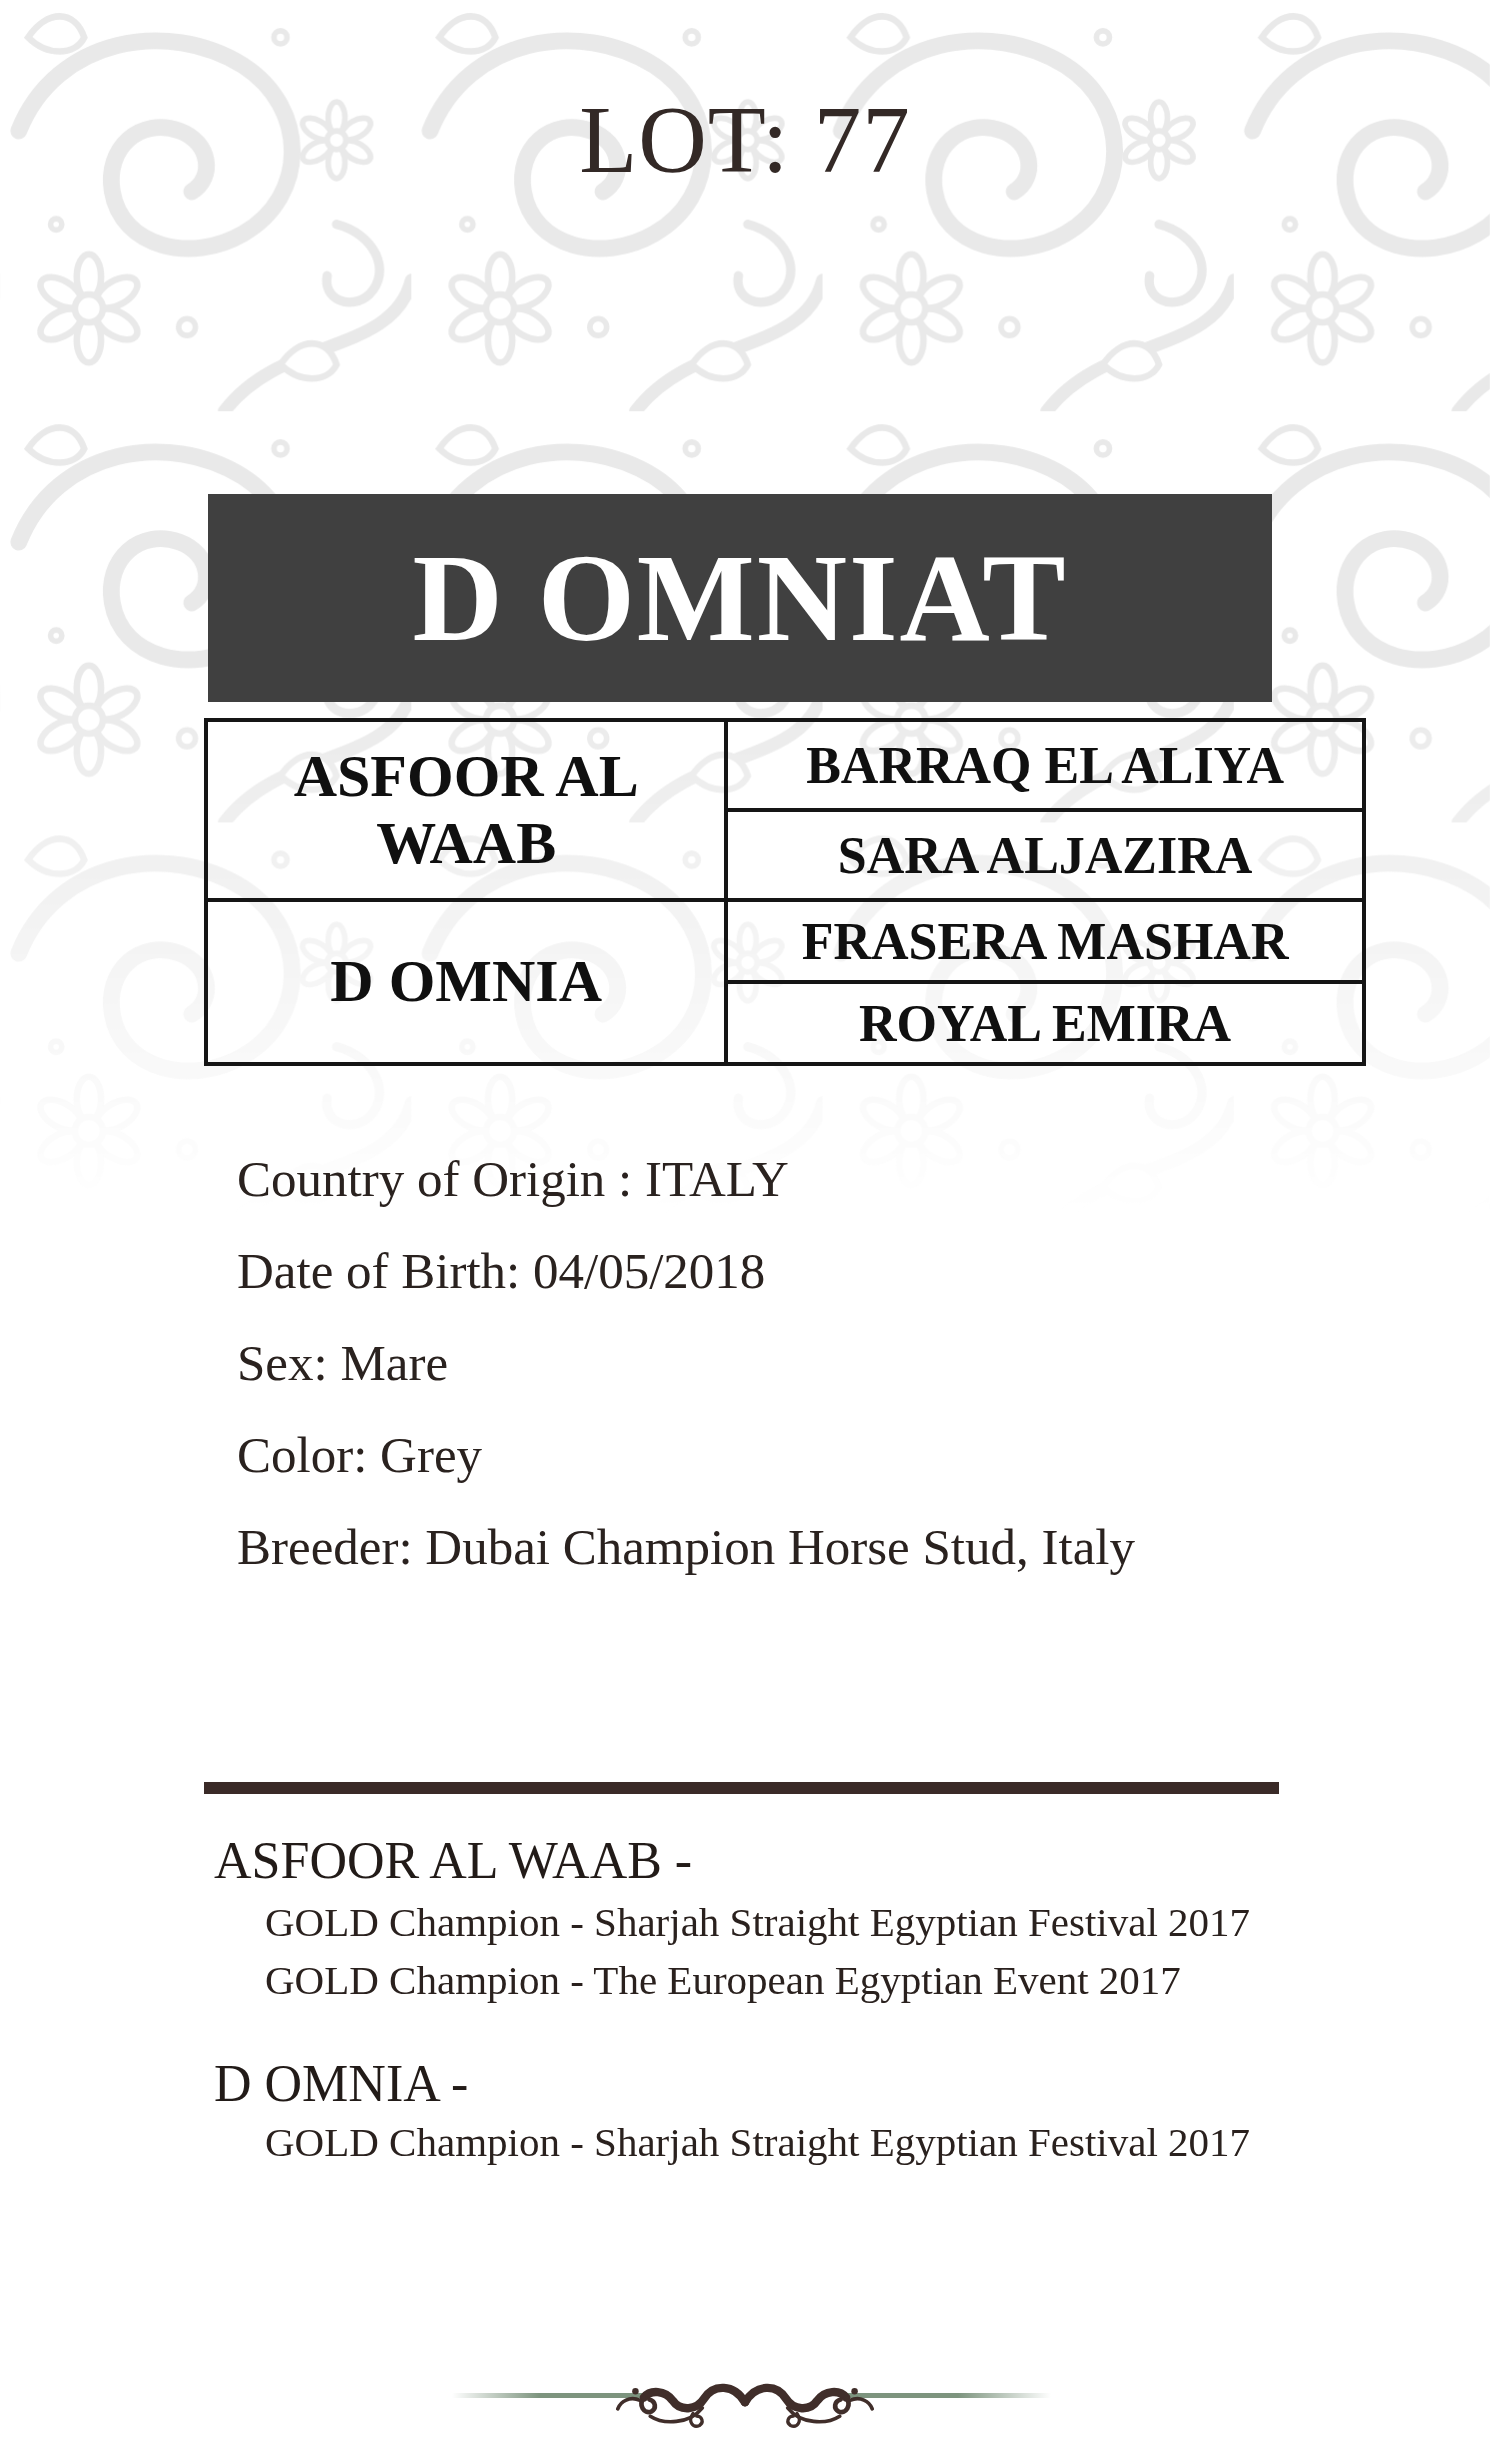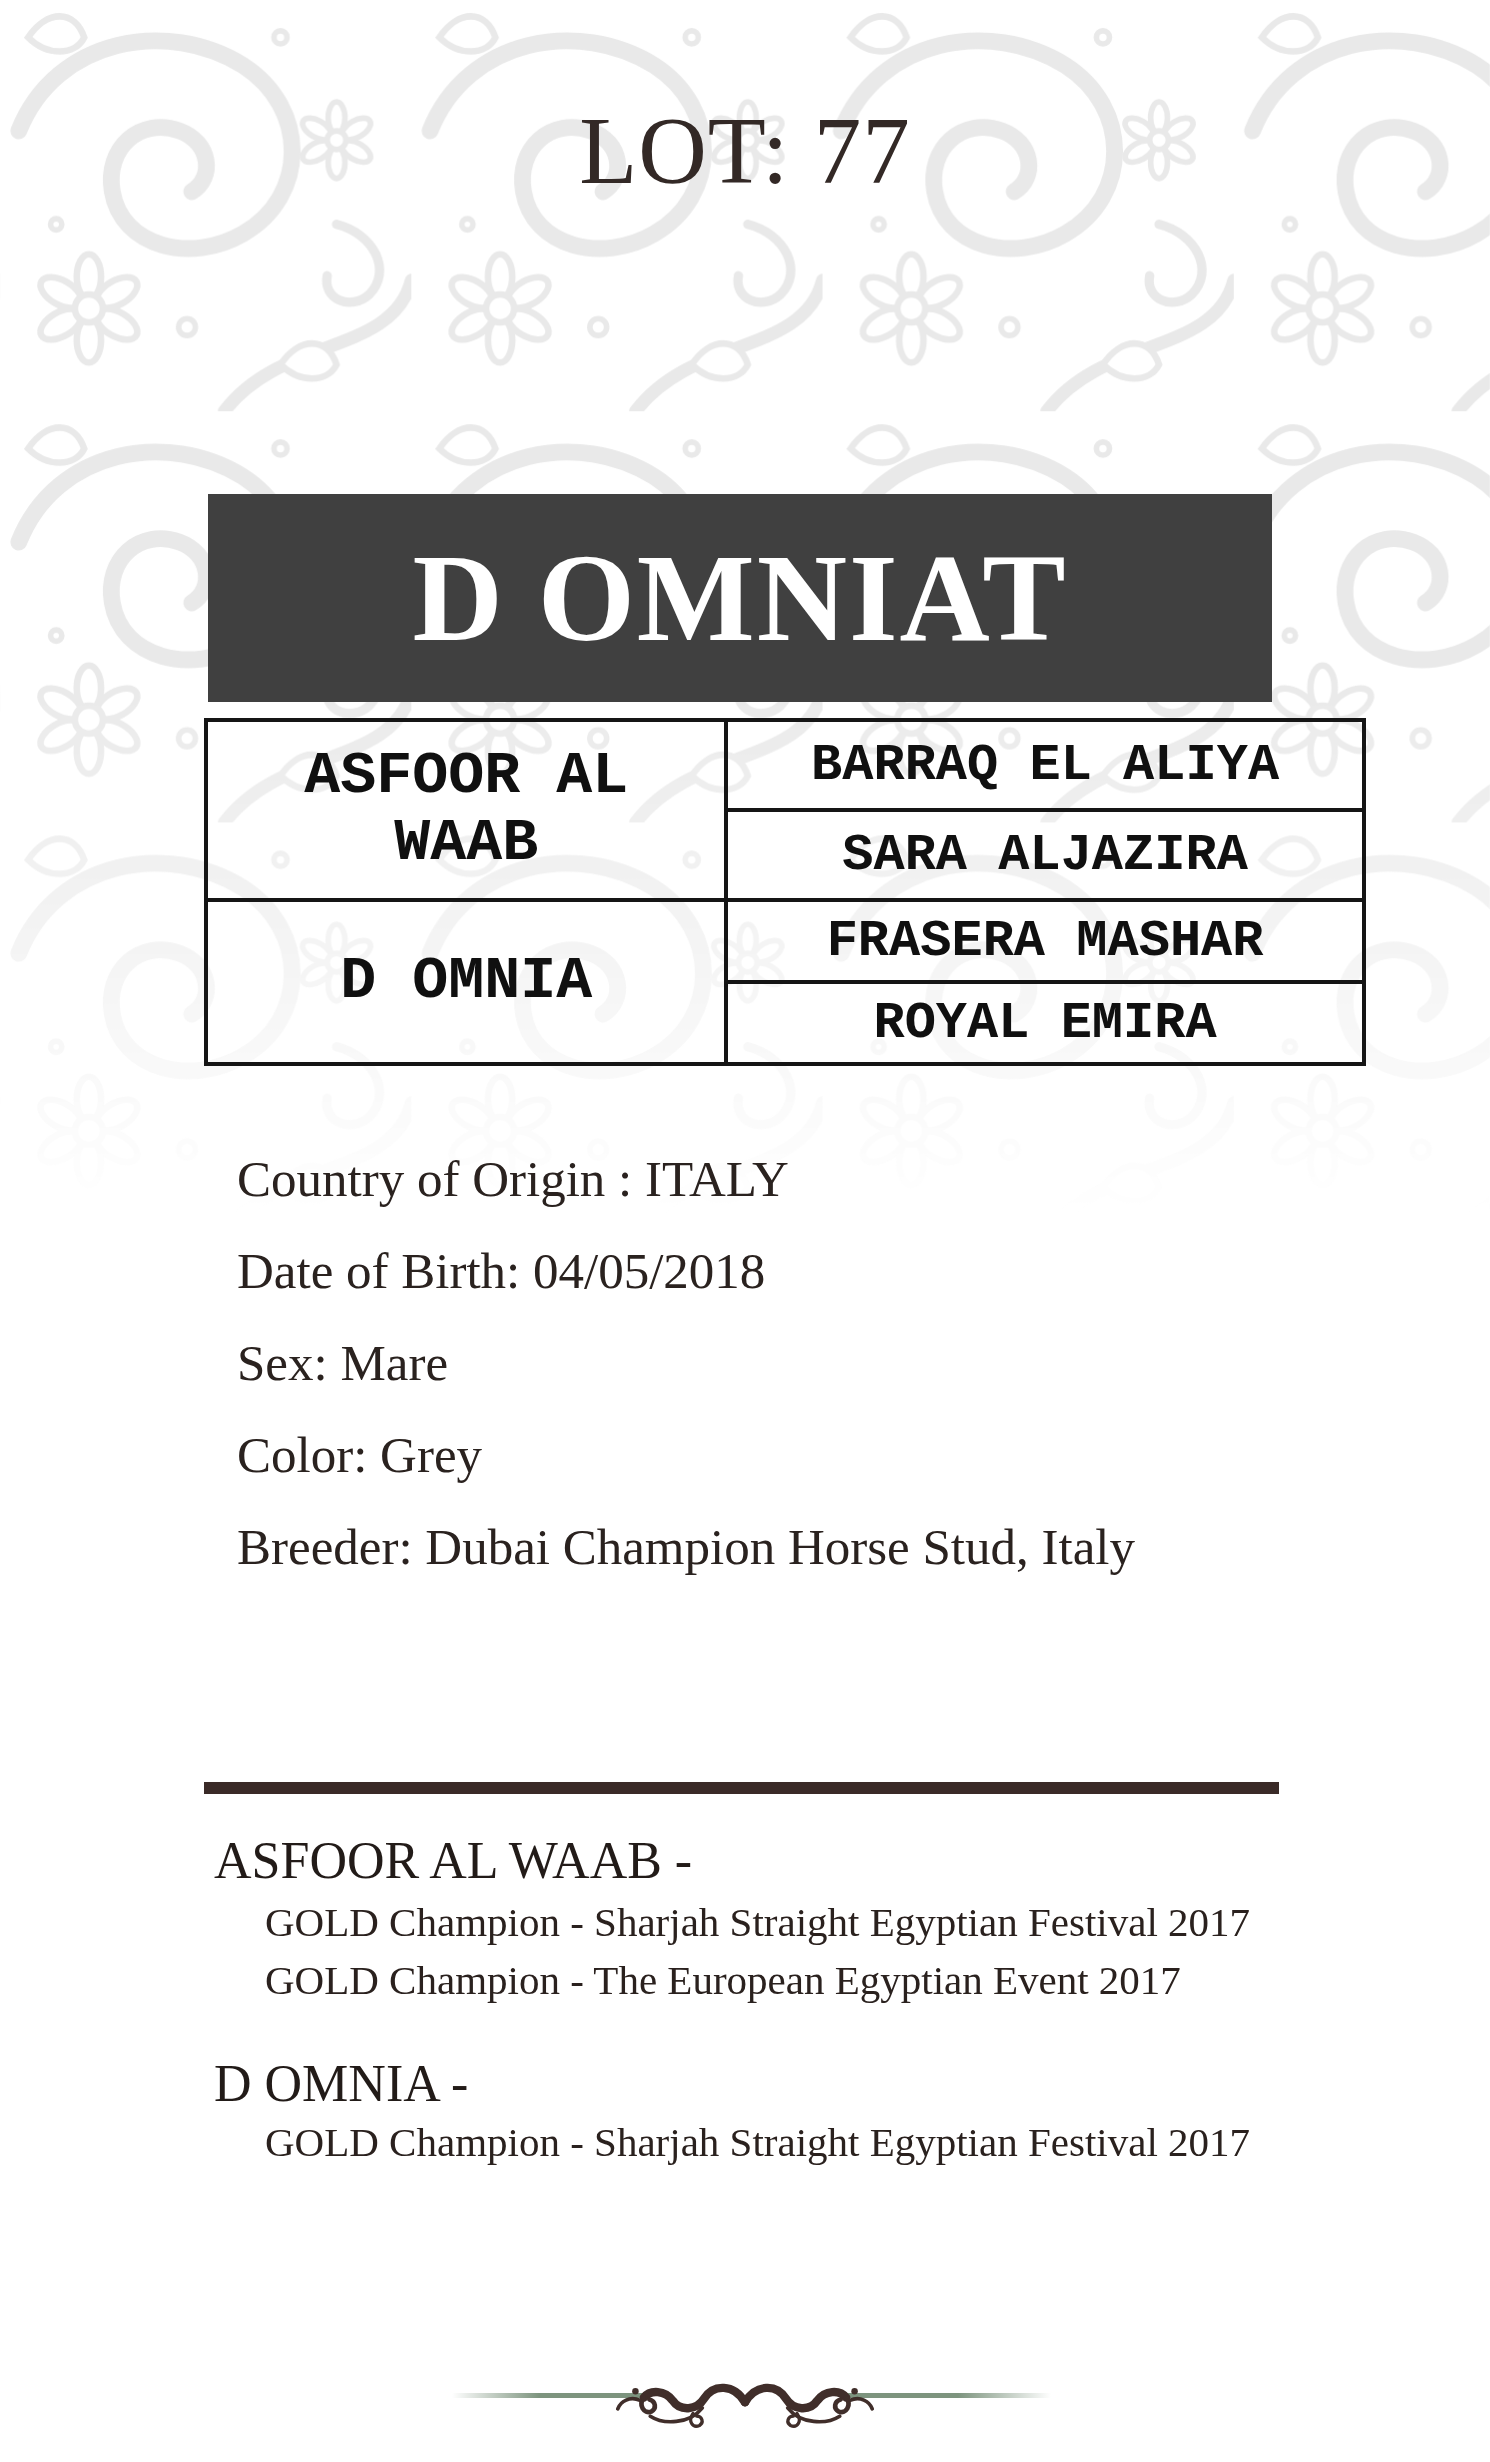--- a/index.html
+++ b/index.html
@@ -16,21 +16,21 @@
     font-family: "Liberation Serif", serif;
     color: #2a211e;
   }
   .watermark {
     position: absolute;
     top: 0;
     left: 0;
   }
   .lot-title {
     position: absolute;
-    top: 94px;
+    top: 83px;
     left: 0;
     width: 100%;
     text-align: center;
     font-size: 95px;
     letter-spacing: 0.9px;
     color: #332926;
     line-height: 1.2;
   }
   .name-banner {
     position: absolute;
@@ -60,21 +60,20 @@
     table-layout: fixed;
   }
   table.pedigree td {
     border: 4.7px solid #151515;
     text-align: center;
     vertical-align: middle;
     color: #101010;
     background: transparent;
     padding: 0 18.7px;
     overflow: hidden;
-    font-family: Liberation Mono, monospace;
   }
   td.parent-cell {
     width: 479px;
     font-size: 60px;
     font-weight: 700;
     line-height: 1.12;
     padding: 0 37px;
   }
   td.grandparent-cell {
     width: 596px;

